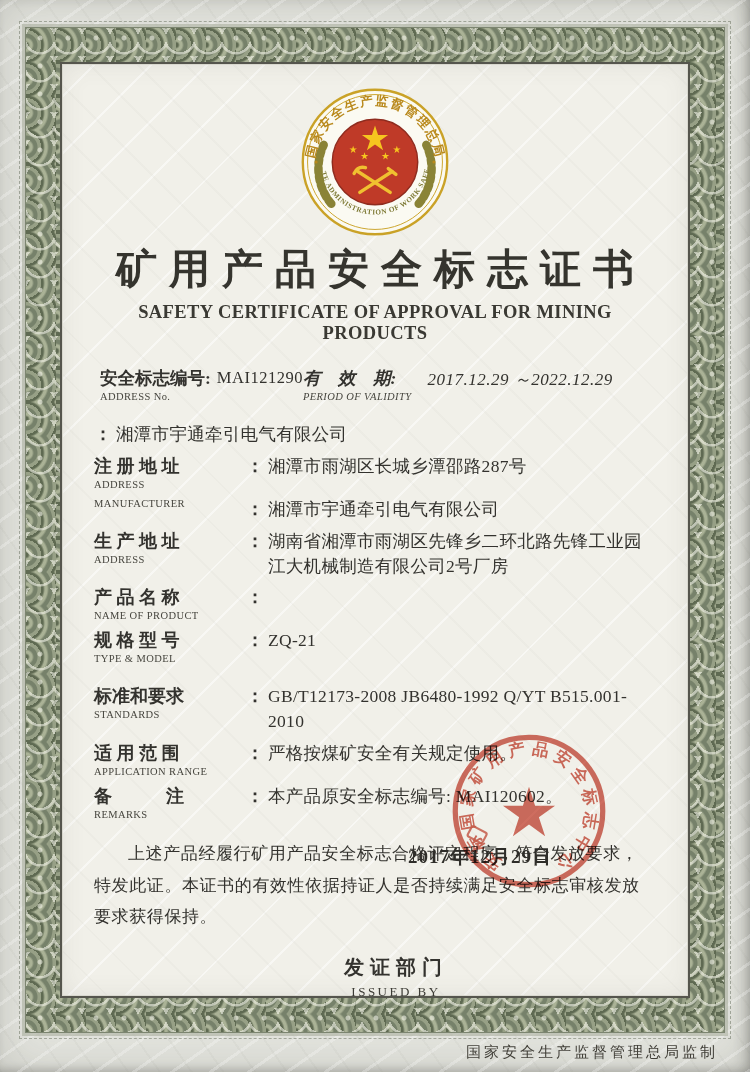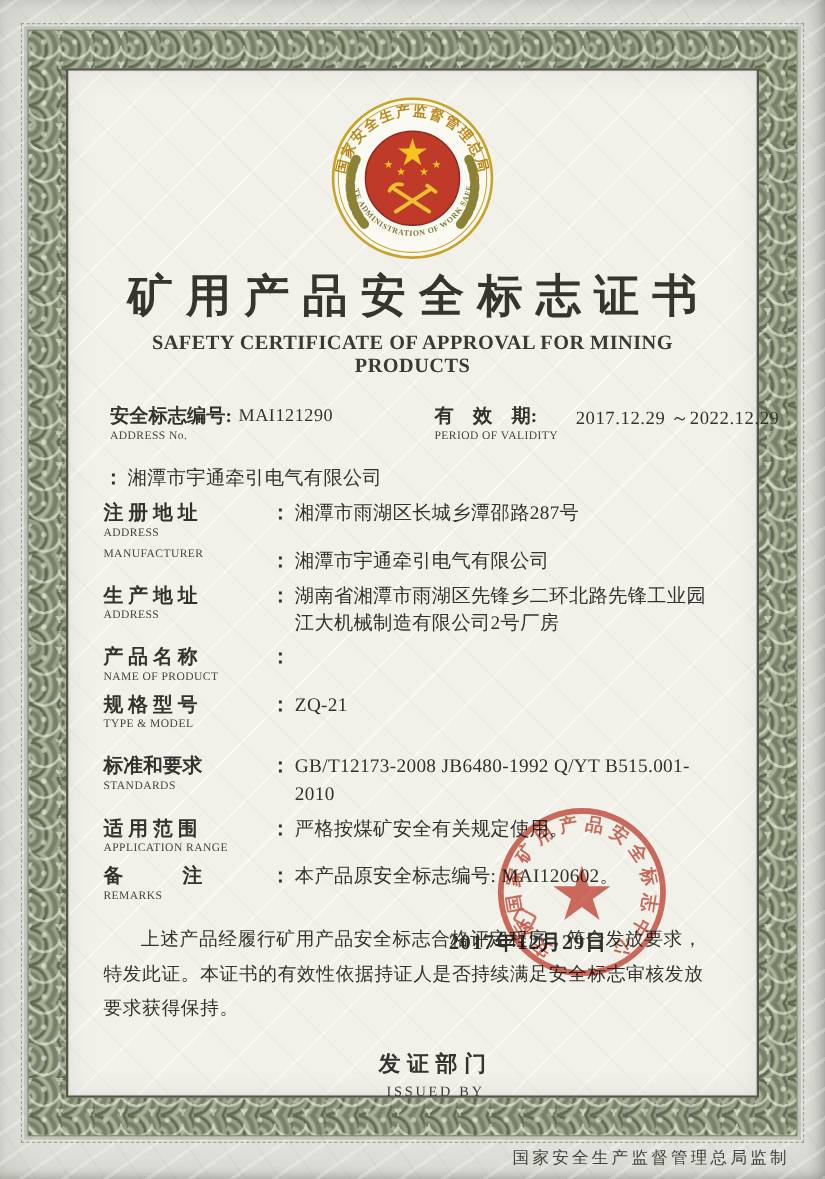--- a/index.html
+++ b/index.html
@@ -29,26 +29,26 @@
     background-image:
       repeating-linear-gradient(45deg, rgba(140,140,128,.045) 0 2px, transparent 2px 34px),
       repeating-linear-gradient(-45deg, rgba(255,255,255,.5) 0 2px, transparent 2px 40px);
     box-shadow:inset 0 0 0 2px #55554d, inset 0 0 0 3px #d9d8cf, inset 0 0 26px rgba(90,90,80,.12);
     padding:14px 34px 0 34px;box-sizing:border-box;}
   .wm-ma{position:absolute;left:170px;top:420px;font-size:300px;font-weight:bold;
     color:rgba(125,125,112,.055);transform:rotate(-8deg);letter-spacing:-18px;pointer-events:none;}
   .emblem{display:block;margin:10px auto 4px auto;}
   .title-zh{font-size:41px;font-weight:bold;text-align:center;letter-spacing:12px;color:#35342e;margin-top:4px;text-indent:12px;}
   .title-en{font-size:18.5px;font-weight:bold;text-align:center;letter-spacing:.4px;color:#3a3933;margin-top:5px;}
-  .approval-row{display:flex;margin-top:22px;padding:0 6px;gap:40px;}
+  .approval-row{display:flex;margin-top:22px;padding:0 6px;}
   .lab-zh{font-weight:bold;font-size:17.5px;white-space:nowrap;}
   .lab-en{font-size:10.5px;letter-spacing:.4px;color:#46453e;margin-top:1px;white-space:nowrap;}
   .ap-left{display:flex;}
   .ap-val{font-size:16.5px;margin-left:6px;margin-top:2px;letter-spacing:.5px;}
-  .ap-right{display:flex;margin-left:52px;}
+  .ap-right{display:flex;font-style:italic;}
   .ap-dates{font-size:17px;margin-left:16px;margin-top:2px;letter-spacing:.5px;white-space:nowrap;}
   .fields{margin-top:20px;}
   .frow{display:flex;margin-bottom:7px;}
   .frow.gap-top{margin-top:20px;}
   .flab{width:152px;flex:none;}
   .flab .lab-zh{font-size:18px;letter-spacing:0;}
   .fcolon{width:22px;flex:none;font-weight:bold;font-size:18px;}
   .fval{flex:1;font-size:17.5px;line-height:1.42;letter-spacing:.3px;}
   .statement{margin-top:18px;font-size:17px;line-height:1.85;text-indent:2em;letter-spacing:.6px;padding-right:2px;}
   .issue-block{display:flex;margin-top:22px;}

